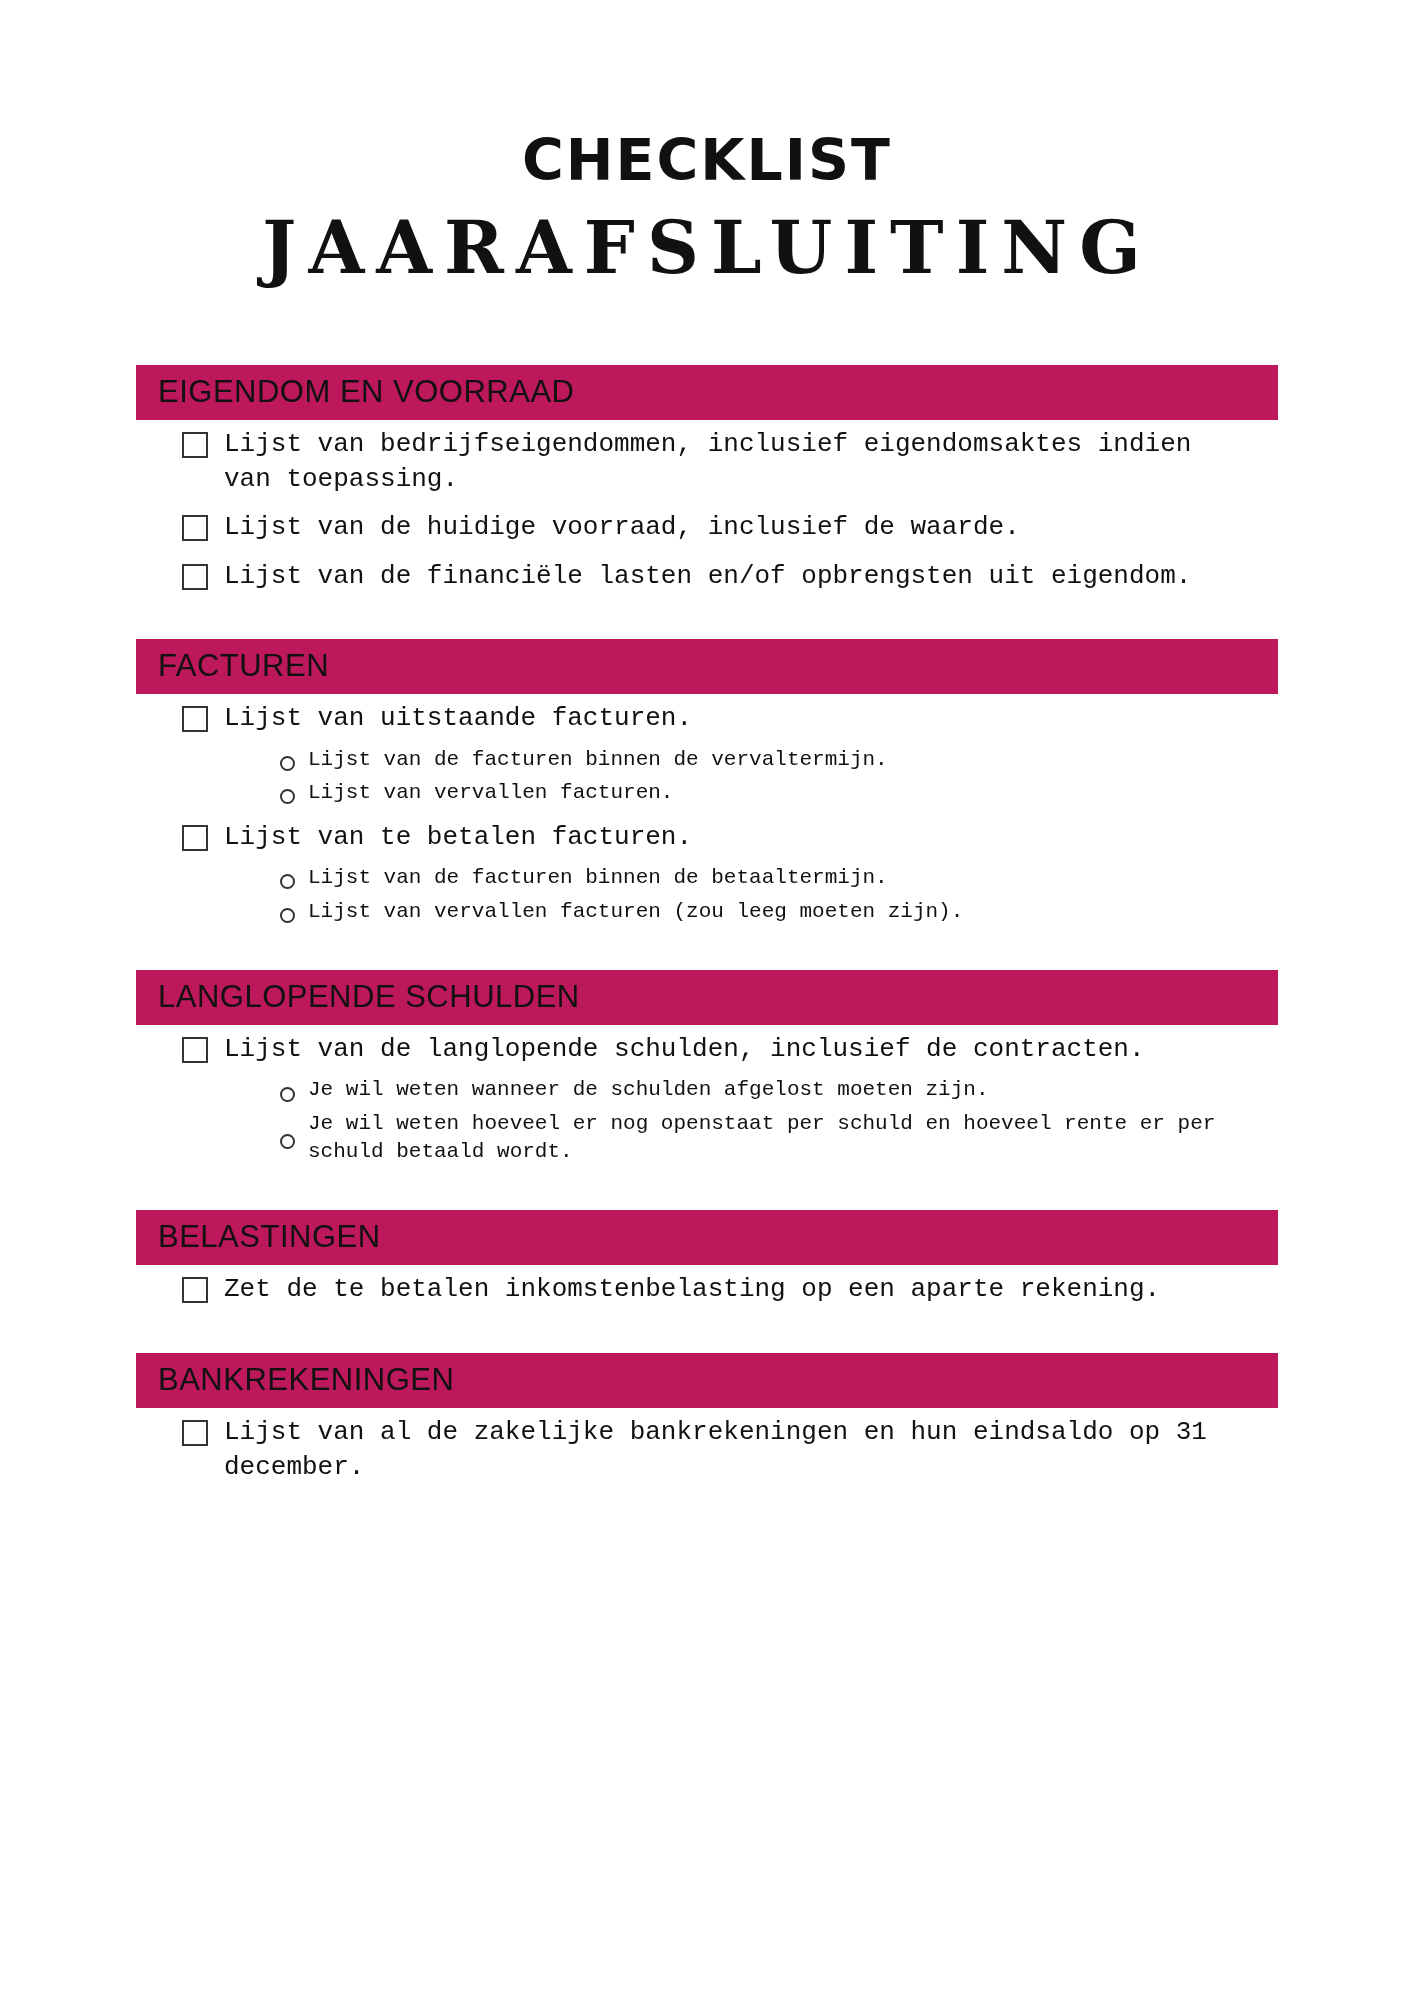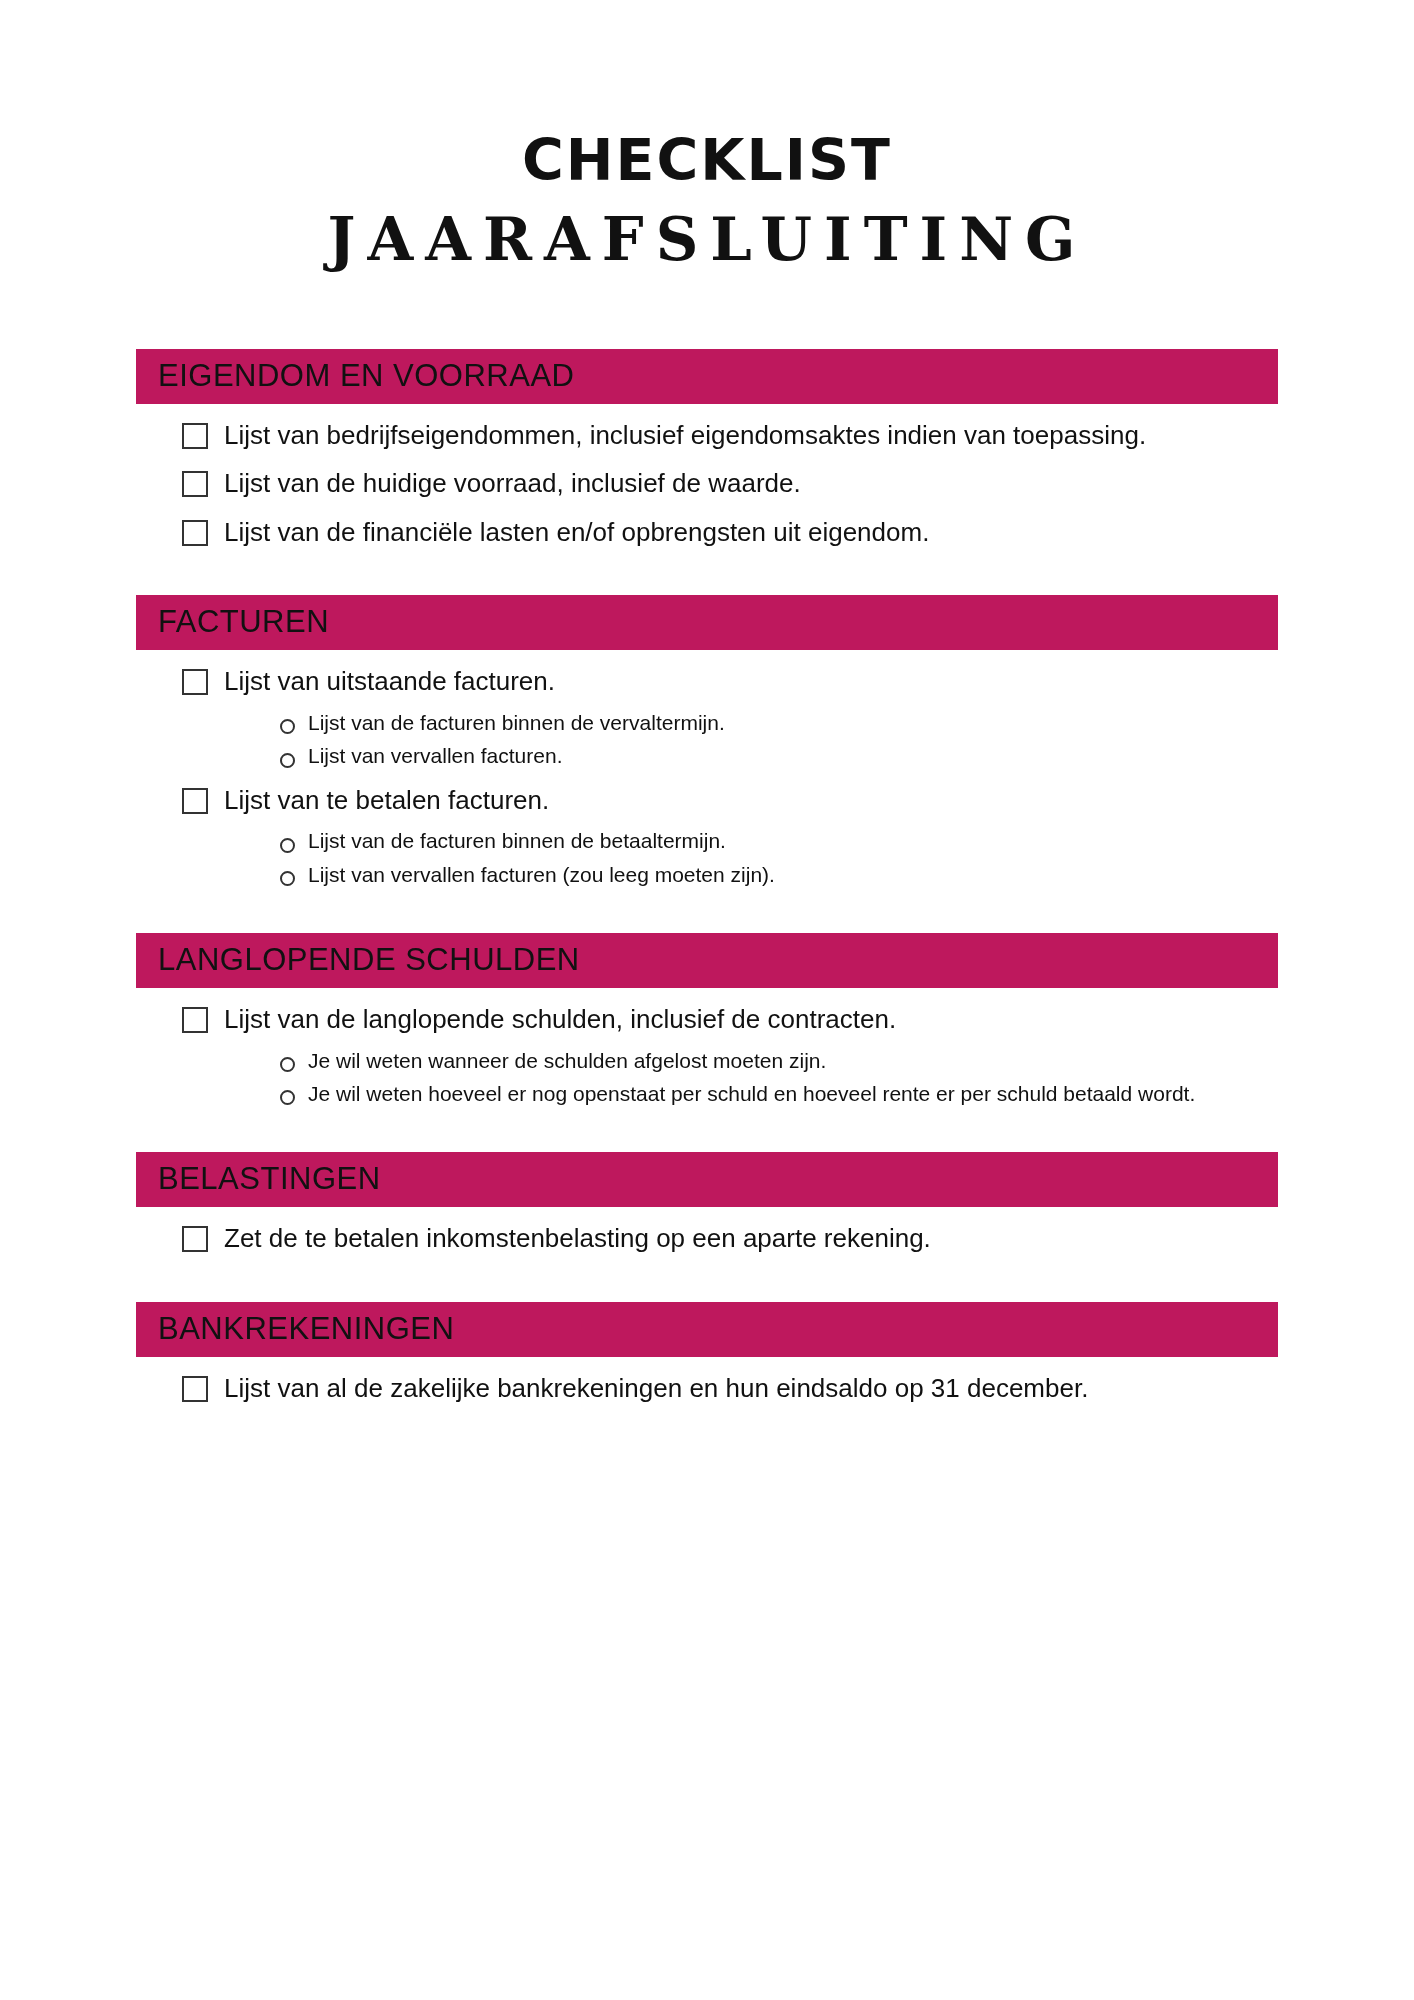--- a/index.html
+++ b/index.html
@@ -30,21 +30,21 @@
     font-family: "DejaVu Sans", sans-serif;
     font-weight: bold;
     font-size: 57px;
     letter-spacing: 2px;
     line-height: 1.0;
     color: #111111;
   }
   .title-large {
     font-family: "DejaVu Serif", serif;
     font-weight: bold;
-    font-size: 59px;
+    font-size: 72px;
     letter-spacing: 12px;
     line-height: 1.25;
     color: #111111;
     margin-top: 14px;
     padding-left: 1px;
   }
   .content {
     margin: 0 auto;
     width: 1142px;
     padding-left: 0px;
@@ -58,21 +58,22 @@
     font-size: 31px;
     font-weight: normal;
     letter-spacing: 0.5px;
     color: #111111;
     padding: 9px 0 10px 22px;
     box-sizing: border-box;
     width: 100%;
   }
   .items {
     padding-left: 46px;
-    padding-top: 14px;
+    padding-top: 7px;
+    font-family: Liberation Mono, monospace;
   }
   .item {
     display: flex;
     align-items: flex-start;
     margin-bottom: 14px;
   }
   .checkbox {
     width: 26px;
     height: 26px;
     min-width: 26px;

